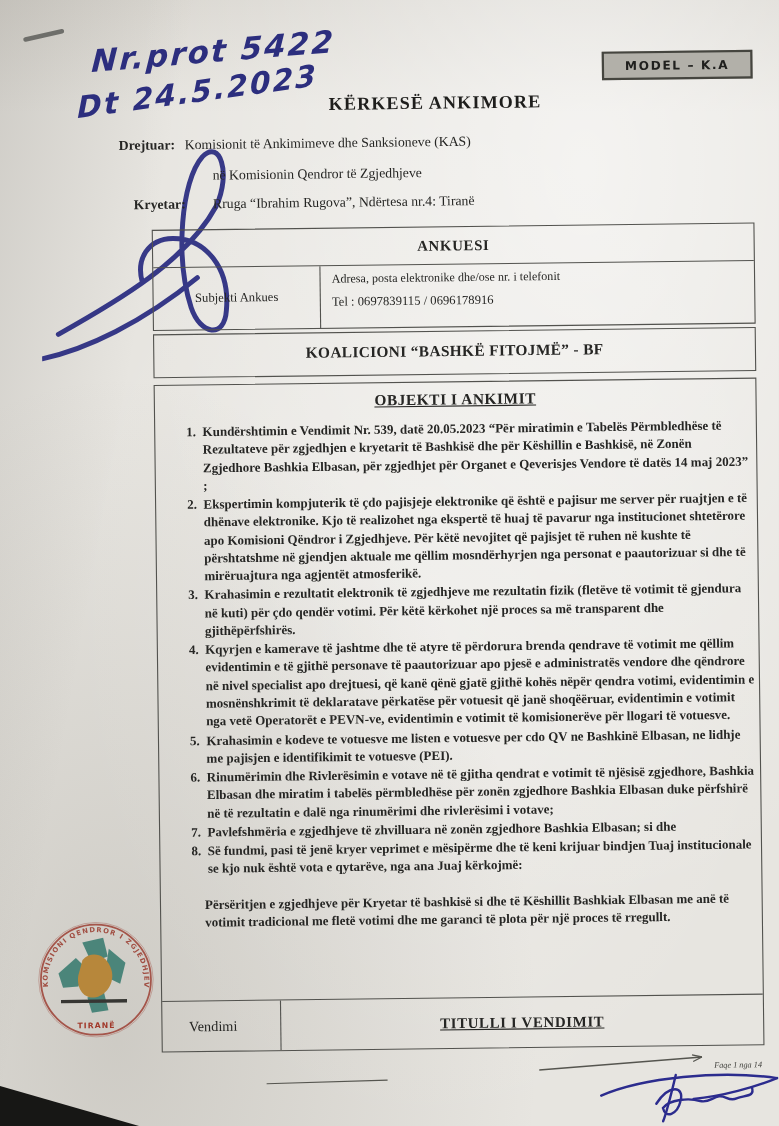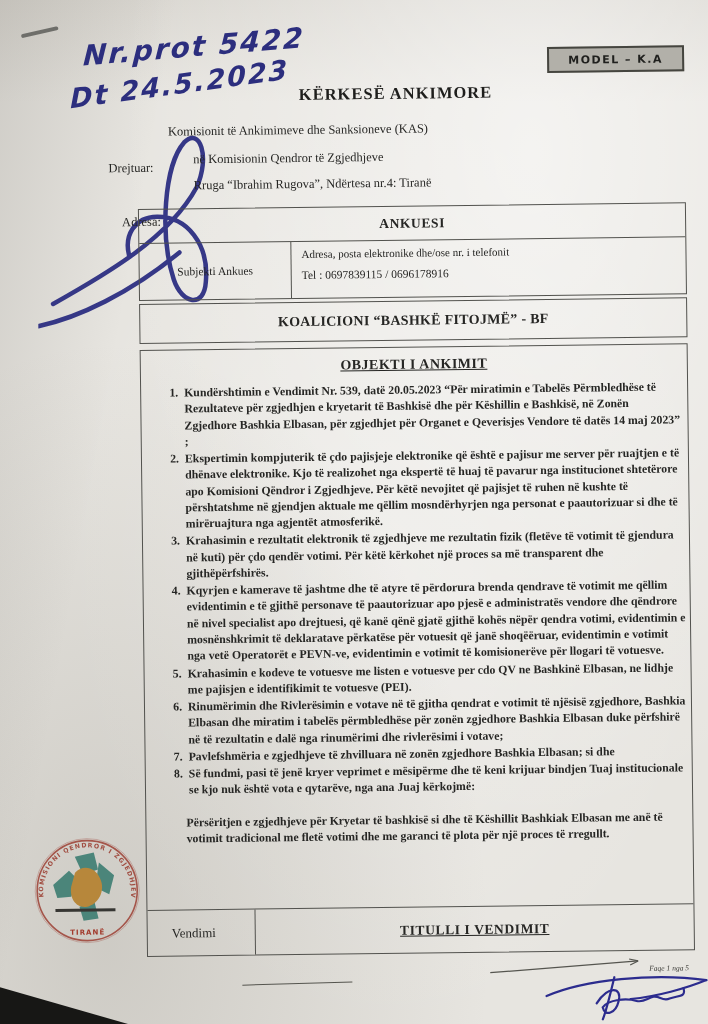--- a/index.html
+++ b/index.html
@@ -26,21 +26,21 @@
     display:flex; align-items:center; justify-content:center;
     font-family:"DejaVu Sans", sans-serif; font-weight:bold; font-size:11px;
     letter-spacing:1.5px; color:#20201e;
   }
 
   .doc-title {
     left:190px; top:84px; width:420px; text-align:center;
     font-weight:bold; font-size:16.5px; letter-spacing:1px; color:#1e1e1c;
   }
 
-  .addr-label { font-weight:normal; font-size:12.5px;margin-top:36px; }
+  .addr-label { font-weight:bold; font-size:12.5px; }
   .addr-text  { font-size:12.5px; }
 
   
   .hw {
     font-family:"DejaVu Sans", sans-serif; font-style:italic; font-weight:600;
     color:#2c2e7e; white-space:nowrap;
   }
   .hw-prot { left:88px; top:28px; font-size:28px; letter-spacing:2px; transform:rotate(-4deg) skewX(-8deg); }
   .hw-date { left:74px; top:66px; font-size:27px; letter-spacing:2px; transform:rotate(-7deg) skewX(-8deg); }
   .staple { left:26px; top:26px; width:38px; height:4px; background:#6e6e6a; border-radius:2px; transform:rotate(-12deg); }
@@ -97,21 +97,21 @@
     </g>
   </svg>
 
   <div class="abs model-box">MODEL – K.A</div>
 
   <div class="abs doc-title">KËRKESË ANKIMORE</div>
 
   <div class="abs addr-label" style="left:112px; top:122px;">Drejtuar:</div>
   <div class="abs addr-text" style="left:172px; top:122px;">Komisionit të Ankimimeve dhe Sanksioneve (KAS)</div>
   <div class="abs addr-text" style="left:197px; top:150px;">në Komisionin Qendror të Zgjedhjeve</div>
-  <div class="abs addr-label" style="left:125px; top:176px;">Adresa:</div>
+  <div class="abs addr-label" style="left:125px; top:176px;">Kryetar:</div>
   <div class="abs addr-text" style="left:197px; top:176px;">Rruga “Ibrahim Rugova”, Ndërtesa nr.4: Tiranë</div>
 
   <div class="abs bordered t1">
     <div class="t1-header">ANKUESI</div>
     <div class="t1-row">
       <div class="t1-left">Subjekti Ankues</div>
       <div class="t1-right">
         <div>Adresa, posta elektronike dhe/ose nr. i telefonit</div>
         <div class="t1-phone">Tel : 0697839115 / 0696178916</div>
       </div>
@@ -162,21 +162,21 @@
     <text x="56" y="100" text-anchor="middle" font-family="DejaVu Sans, sans-serif" font-size="7" font-weight="bold" fill="#a23a2c" letter-spacing="1">TIRANË</text>
   </svg>
 
   <div class="abs sig-line"></div>
   <div class="abs sig-label">Nënshkrimi i Ankuesit</div>
 
   <svg class="abs" style="left:482px; top:958px;" width="170" height="22" viewBox="0 0 170 22">
     <path d="M 2 16 C 60 12, 118 8, 150 6" fill="none" stroke="#55554f" stroke-width="1.2"></path>
     <path d="M 150 6 l -9 -2 M 150 6 l -8 4" fill="none" stroke="#55554f" stroke-width="1.2"></path>
   </svg>
-  <div class="abs page-label">Faqe 1 nga 5</div>
+  <div class="abs page-label">Faqe 1 nga 14</div>
 
   <svg class="abs" style="left:528px; top:974px;" width="180" height="50" viewBox="0 0 180 50">
     <g fill="none" stroke="#2c2c8e" stroke-width="2.2" stroke-linecap="round">
       <path d="M 12 24 C 50 8, 120 2, 172 10"></path>
       <path d="M 172 10 C 152 18, 122 26, 96 28"></path>
       <path d="M 80 6 C 76 22, 72 38, 68 48"></path>
       <path d="M 62 32 C 74 14, 88 16, 84 30 C 81 42, 70 46, 68 36 C 74 28, 92 27, 102 30 C 109 32, 113 27, 119 26 C 125 25, 128 31, 135 28 C 143 25, 152 27, 149 18"></path>
     </g>
   </svg>
 

